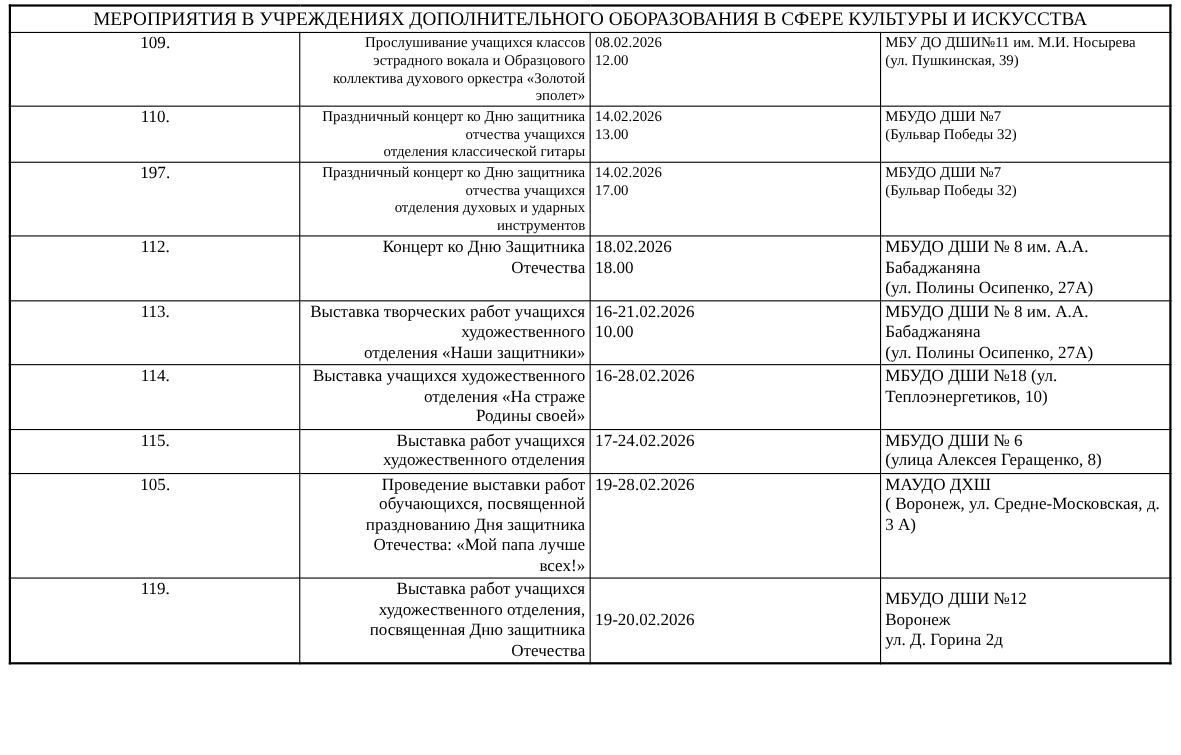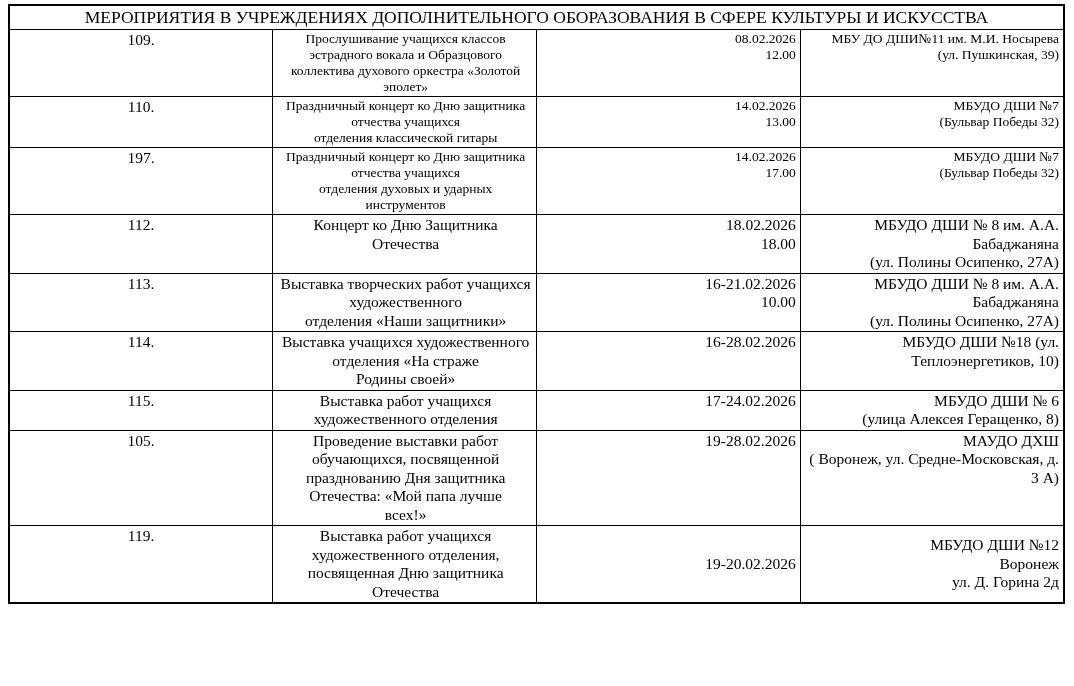--- a/index.html
+++ b/index.html
@@ -30,23 +30,23 @@
     font-size: 17.5px;
     font-weight: normal;
     text-align: center;
     padding: 1px 2px;
     height: 21px;
     border-bottom: 2px solid #000000;
     white-space: nowrap;
   }
   td { font-size: 15.5px; line-height: 18.5px; padding: 1px 4px 1px 4px; }
   td.num  { width: 45px;  text-align: center; }
-  td.desc { width: 460px; text-align: center; padding-left: 6px; white-space: pre-line; margin-left: 31px; }
-  td.date { width: 122px; text-align: right; white-space: pre-line; }
-  td.location { width: 418px; text-align: right; white-space: pre-line; }
+  td.desc { width: 460px; text-align: right; padding-left: 6px; white-space: pre-line; margin-left: 31px; }
+  td.date { width: 122px; text-align: left; white-space: pre-line; }
+  td.location { width: 418px; text-align: left; white-space: pre-line; }
   td.small { font-size: 13.5px; line-height: 16px; }
 
   
   tbody tr { height: 37px; }
   tbody tr:nth-of-type(2)  { height: 32px; border-radius: 16px; }
   tbody tr:nth-of-type(3)  { height: 34px; }
   tbody tr:nth-of-type(4)  { height: 38px; }
   tbody tr:nth-of-type(6)  { height: 38px; }
   tbody tr:nth-of-type(7)  { height: 38px; }
   tbody tr:nth-of-type(8)  { height: 36px; }

